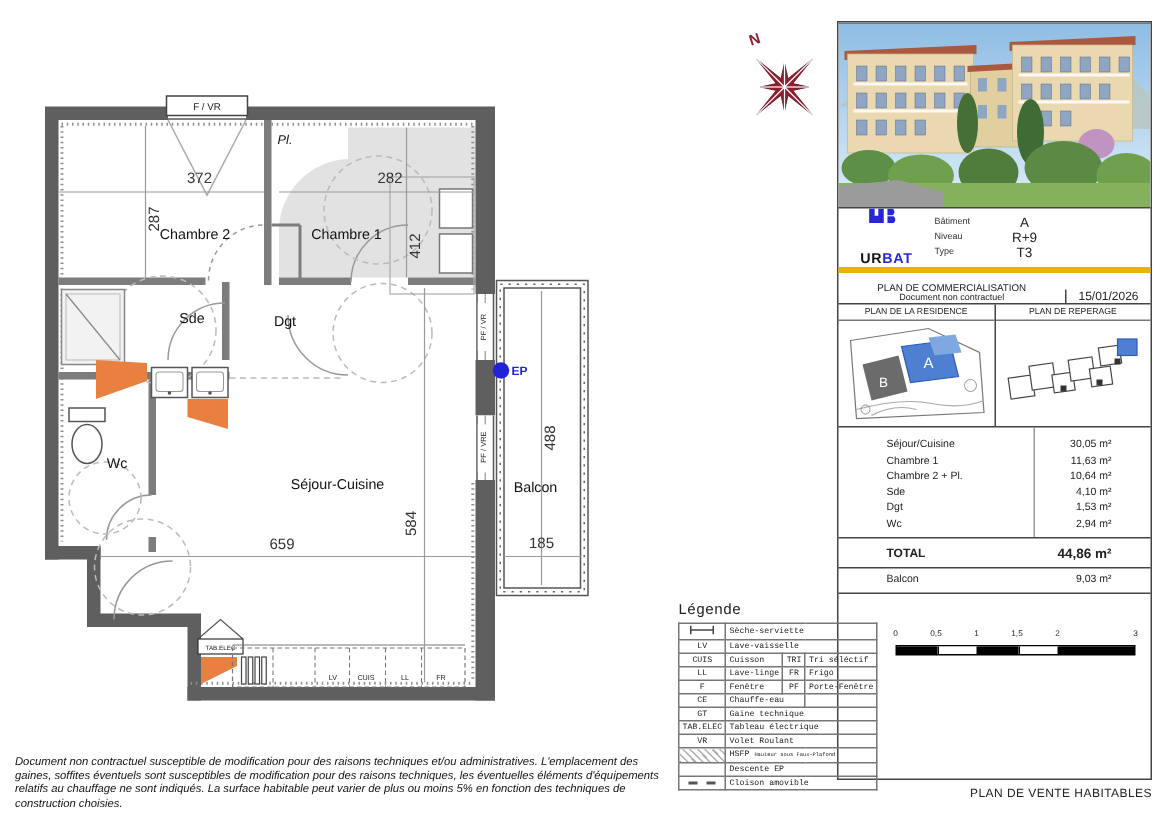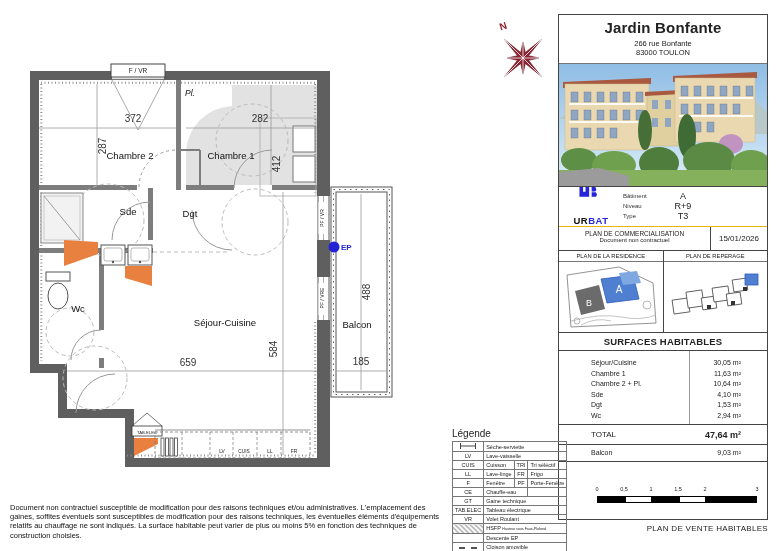--- a/index.html
+++ b/index.html
@@ -18,70 +18,70 @@
   .p-info-logo{width:64px;display:flex;flex-direction:column;align-items:center;justify-content:center;}
   .logo-word{font-size:9.5px;font-weight:bold;letter-spacing:.5px;margin-top:14px;}
   .logo-ur{color:#111;}
   .logo-bat{color:#2626d8;}
   .p-info-mid{flex:1;display:flex;flex-direction:column;justify-content:center;gap:1px;}
   .info-line{display:flex;font-size:6px;line-height:8px;}
   .info-label{width:38px;color:#333;}
   .info-value{font-size:9px;line-height:9px;width:44px;text-align:center;}
   .p-info-unit{width:56px;border-left:1px solid #444;display:flex;align-items:center;justify-content:center;
                font-size:15px;letter-spacing:.3px;}
-  .p-comm{height:24px;border-top:1px solid #eab308;display:flex;box-sizing:border-box;}
+  .p-comm{height:24px;border-top:4px solid #eab308;display:flex;box-sizing:border-box;align-items:flex-end;}
   .p-comm-left{flex:1;text-align:center;padding-top:3px;}
   .p-comm-l1{font-size:6.5px;}
   .p-comm-l2{font-size:6px;}
   .p-comm-date{width:56px;border-left:1px solid #444;display:flex;align-items:center;justify-content:center;font-size:8px;}
   .p-thumbs{height:82px;border-top:1px solid #444;display:flex;box-sizing:border-box;}
   .thumb{flex:1;display:flex;flex-direction:column;}
   .thumb+.thumb{border-left:1px solid #444;}
   .thumb-h{font-size:5.8px;text-align:center;padding:2px 0;border-bottom:1px solid #777;}
   .thumb-body{flex:1;display:flex;align-items:center;justify-content:center;}
   .p-surf-title{height:17px;border-top:1px solid #444;font-size:9.5px;font-weight:bold;text-align:center;
                 line-height:17px;letter-spacing:.2px;}
   .p-surf{height:74px;border-top:1px solid #444;position:relative;padding-top:7px;box-sizing:border-box;}
   .p-surf .vdiv{position:absolute;left:130px;top:0;bottom:0;width:1px;background:#999;}
   .surf-row{display:flex;font-size:7px;line-height:10.5px;}
   .surf-label{width:130px;padding-left:32px;box-sizing:border-box;}
   .surf-value{flex:1;text-align:right;padding-right:26px;}
   .p-total{height:20px;border-top:1px solid #444;display:flex;align-items:center;box-sizing:border-box;}
-  .total-label{width:130px;padding-left:32px;box-sizing:border-box;font-size:8px;font-weight:normal;}
+  .total-label{width:130px;padding-left:32px;box-sizing:border-box;font-size:8px;font-weight:bold;}
   .total-value{flex:1;text-align:right;padding-right:26px;font-size:9px;font-weight:bold;}
   .p-balcon{height:17px;border-top:1px solid #444;display:flex;align-items:center;box-sizing:border-box;}
   .p-balcon .surf-row{width:100%;}
   .p-scale{flex:1;border-top:1px solid #444;position:relative;}
   .scalebar{position:absolute;left:38px;top:34px;width:160px;height:7px;border:1px solid #000;display:flex;box-sizing:border-box;}
   .seg{height:100%;}
   .seg.b{background:#000;}
   .seg.w{background:#fff;border-left:1px solid #000;border-right:1px solid #000;box-sizing:border-box;}
   .scale-ticks{position:absolute;left:38px;top:24px;width:160px;height:8px;font-size:5.5px;}
   .scale-ticks span{position:absolute;transform:translateX(-50%);}
   .p-footer{position:absolute;right:12px;top:524px;font-size:8px;letter-spacing:.3px;}
 
   
   .compass{position:absolute;left:494px;top:14px;}
 
   
-  .legend{position:absolute;left:452px;top:428px;width:110px;}
+  .legend{position:absolute;left:452px;top:402px;width:110px;font-family:Liberation Mono, monospace;}
   .legend-title{font-size:10px;margin-bottom:2px;}
   table.leg{border-collapse:collapse;width:110px;}
   table.leg td{border:1px solid #777;font-size:5.5px;line-height:6px;padding:1px 2px;height:6px;
                white-space:nowrap;overflow:hidden;}
   td.abbr{width:22px;text-align:center;}
   td.abbr2{width:13px;text-align:center;}
   td.tiny{font-size:3.8px;}
   .hsfp-big{font-size:5.5px;}
   .hsfp-small{font-size:3.6px;}
   .hatch-cell{background:repeating-linear-gradient(45deg,#aaa 0,#aaa 1px,transparent 1px,transparent 3.5px);}
   .dash-line{display:inline-block;width:18px;border-top:2px dashed #555;vertical-align:middle;}
 
   
-  .disclaimer{position:absolute;left:10px;top:503px;width:438px;font-size:7.5px;line-height:9.2px;color:#111;}
+  .disclaimer{position:absolute;left:10px;top:503px;width:438px;font-size:7.5px;line-height:9.2px;color:#111;font-style:italic;}
 </style>
 </head>
 <body>
 
 <div class="page">
 
   <svg class="floorplan" style="position:absolute;left:0;top:0;" width="460" height="500" viewBox="0 0 460 500">
 
     <g>
       <path d="M317,85 L317,185 L186,185 L186,152 A48,48 0 0 1 232,106 L232,85 Z" fill="#e2e2e2"></path>
@@ -274,27 +274,20 @@
         <line x1="27" y1="36" x2="27" y2="52"></line>
         <line x1="27" y1="36" x2="11" y2="36"></line>
         <line x1="27" y1="36" x2="43" y2="36"></line>
       </g>
       <text x="4" y="8" font-size="10" font-weight="bold" fill="#8e2130" transform="rotate(-18 6 6)">N</text>
     </g>
   </svg>
 
   <div class="panel">
 
-    <div class="p-header">
-      <div class="p-title">Jardin Bonfante</div>
-      <div class="p-addr">
-        <div>266 rue Bonfante</div>
-        <div>83000 TOULON</div>
-      </div>
-    </div>
 
     <div class="p-photo">
       <svg width="208" height="122" viewBox="0 0 208 122">
         <defs>
           <linearGradient id="sky" x1="0" y1="0" x2="0" y2="1">
             <stop offset="0" stop-color="#8fbde4"></stop>
               <stop offset="1" stop-color="#dcedf9"></stop>
           </linearGradient>
         </defs>
         <rect width="208" height="122" fill="url(#sky)"></rect>
@@ -440,21 +433,20 @@
             <g fill="#333">
               <rect x="42" y="40" width="4" height="4"></rect>
               <rect x="66" y="36" width="4" height="4"></rect>
               <rect x="78" y="22" width="4" height="4"></rect>
             </g>
           </svg>
         </div>
       </div>
     </div>
 
-    <div class="p-surf-title">SURFACES HABITABLES</div>
 
     <div class="p-surf">
       <div class="vdiv"></div>
       <div class="surf-row">
           <span class="surf-label">Séjour/Cuisine</span>
           <span class="surf-value">30,05 m²</span>
         </div>
       <div class="surf-row">
           <span class="surf-label">Chambre 1</span>
           <span class="surf-value">11,63 m²</span>
@@ -472,21 +464,21 @@
           <span class="surf-value">1,53 m²</span>
         </div>
       <div class="surf-row">
           <span class="surf-label">Wc</span>
           <span class="surf-value">2,94 m²</span>
         </div>
     </div>
 
     <div class="p-total">
       <span class="total-label">TOTAL</span>
-      <span class="total-value">47,64 m²</span>
+      <span class="total-value">44,86 m²</span>
     </div>
 
     <div class="p-balcon">
       <div class="surf-row">
           <span class="surf-label">Balcon</span>
           <span class="surf-value">9,03 m²</span>
         </div>
     </div>
 
     <div class="p-scale">

